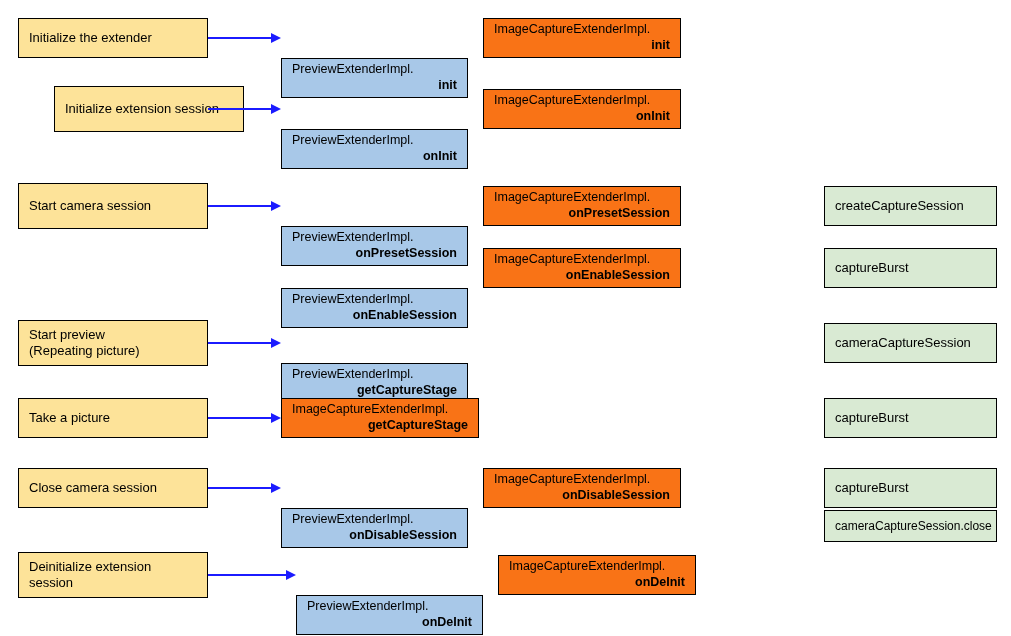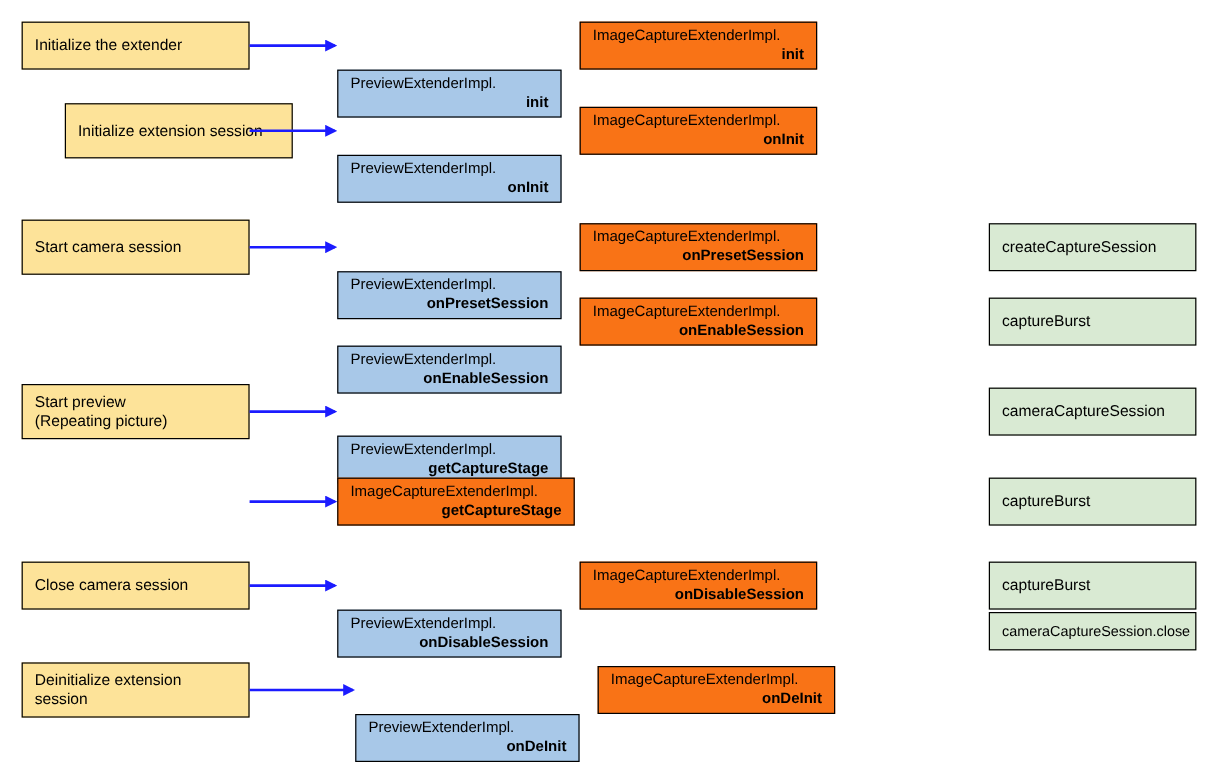--- a/index.html
+++ b/index.html
@@ -58,20 +58,23 @@
 </div>
 <div class="box yellow" style="left:18px; top:86px; width:190px; height:46px;margin-left:36px;">
   <span class="single" style="white-space:pre-line;">Initialize extension session</span>
 </div>
 <div class="box yellow" style="left:18px; top:183px; width:190px; height:46px;">
   <span class="single">Start camera session</span>
 </div>
 <div class="box yellow" style="left:18px; top:320px; width:190px; height:46px;">
   <span class="single" style="white-space:pre-line;">Start preview
 (Repeating picture)</span>
+</div>
+<div class="box yellow" style="left:18px; top:398px; width:190px; height:40px;">
+  <span class="single">Take a picture</span>
 </div>
 <div class="box yellow" style="left:18px; top:552px; width:190px; height:46px;">
   <span class="single" style="white-space:pre-line;">Deinitialize extension session</span>
 </div>
 <div class="box yellow" style="left:18px; top:468px; width:190px; height:40px;">
   <span class="single">Close camera session</span>
 </div>
 
 <div class="box blue" style="left:281px; top:18px; width:187px; height:40px;">
   <span class="cls">PreviewExtenderImpl.</span>

